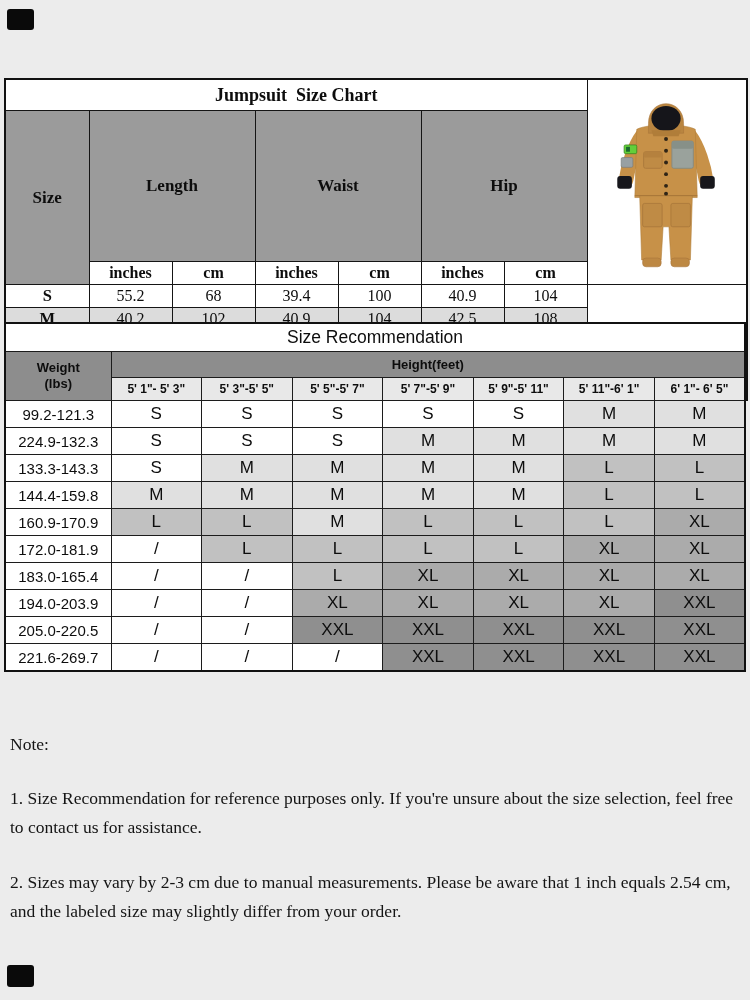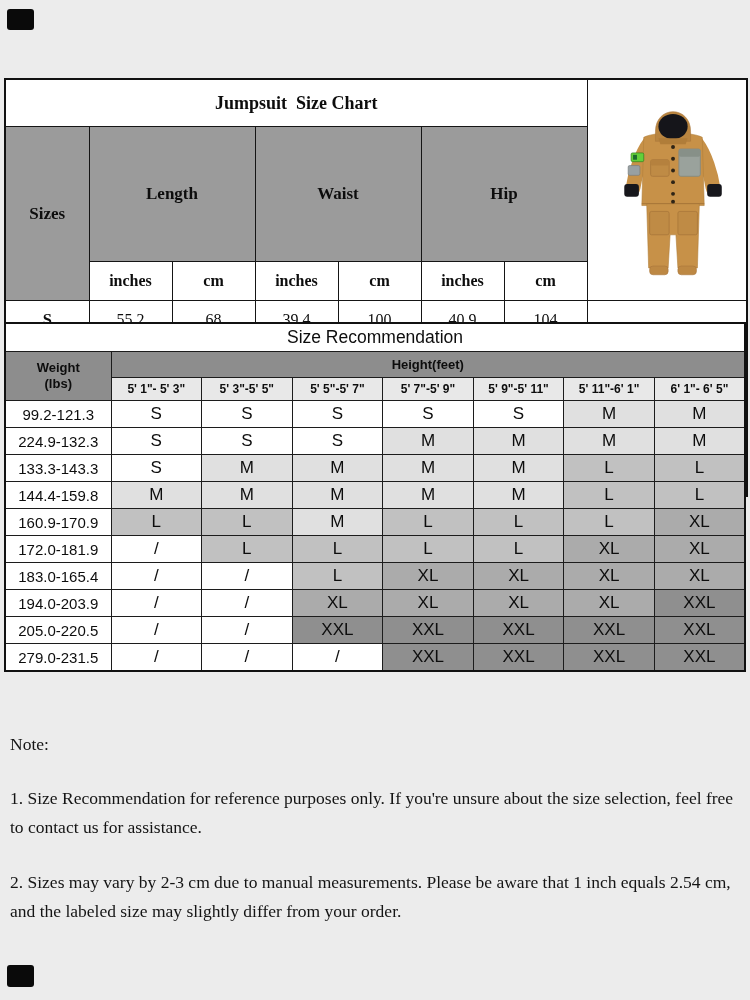--- a/index.html
+++ b/index.html
@@ -8,21 +8,21 @@
 
   .corner-mark{position:absolute;left:7px;width:27px;background:#0a0a0a;border-radius:3px;}
   #mark-top{top:9px;height:21px;}
   #mark-bottom{top:965px;height:22px;}
 
   
   #size-table{position:absolute;left:4px;top:78px;width:742px;
     border-collapse:collapse;table-layout:fixed;background:#ffffff;
     font-family:"Liberation Serif",serif;border:2px solid #111;}
   #size-table td,#size-table th{border:1px solid #151515;text-align:center;
-    vertical-align:middle;padding:8px;overflow:hidden;}
+    vertical-align:middle;padding:0;overflow:hidden;}
   .t1-title{height:30px;font-size:18px;font-weight:bold;white-space:pre;}
   .t1-group{background:#9b9b9b;font-size:17px;font-weight:bold;height:24px;}
   .t1-sizehead{background:#9b9b9b;font-size:17px;font-weight:bold;}
   .t1-unit{font-size:16px;height:22px;font-weight:bold;}
   .t1-row td{font-size:16px;height:22px;}
   .t1-row td.size-label{font-weight:bold;font-size:16.5px;}
   .t1-row.shaded td{background:#dcdcdc;}
   #image-cell{background:#ffffff;vertical-align:middle;}
 
   
@@ -101,21 +101,21 @@
           <circle cx="79" cy="60" r="2" fill="#2e2416"></circle>
           <circle cx="79" cy="72" r="2" fill="#2e2416"></circle>
           <circle cx="79" cy="84" r="2" fill="#2e2416"></circle>
           <circle cx="79" cy="96" r="2" fill="#2e2416"></circle>
           <circle cx="79" cy="108" r="2" fill="#2e2416"></circle>
           <circle cx="79" cy="116" r="2" fill="#2e2416"></circle>
         </svg>
       </td>
     </tr>
     <tr>
-      <td class="t1-sizehead" rowspan="2">Sizes</td>
+      <td class="t1-sizehead" rowspan="2">Size</td>
       <td class="t1-group" colspan="2">Length</td>
       <td class="t1-group" colspan="2">Waist</td>
       <td class="t1-group" colspan="2">Hip</td>
     </tr>
     <tr id="t1-units">
         <td class="t1-unit">inches</td>
         <td class="t1-unit">cm</td>
         <td class="t1-unit">inches</td>
         <td class="t1-unit">cm</td>
         <td class="t1-unit">inches</td>
@@ -288,21 +288,21 @@
         <th>205.0-220.5</th>
         <td style="background: rgb(255, 255, 255);">/</td>
         <td style="background: rgb(255, 255, 255);">/</td>
         <td style="background: rgb(143, 143, 143);">XXL</td>
         <td style="background: rgb(143, 143, 143);">XXL</td>
         <td style="background: rgb(143, 143, 143);">XXL</td>
         <td style="background: rgb(143, 143, 143);">XXL</td>
         <td style="background: rgb(143, 143, 143);">XXL</td>
       </tr>
       <tr class="t2-row">
-        <th>279.0-231.5</th>
+        <th>221.6-269.7</th>
         <td style="background: rgb(255, 255, 255);">/</td>
         <td style="background: rgb(255, 255, 255);">/</td>
         <td style="background: rgb(255, 255, 255);">/</td>
         <td style="background: rgb(143, 143, 143);">XXL</td>
         <td style="background: rgb(143, 143, 143);">XXL</td>
         <td style="background: rgb(143, 143, 143);">XXL</td>
         <td style="background: rgb(143, 143, 143);">XXL</td>
       </tr>
     </tbody>
 </table>

